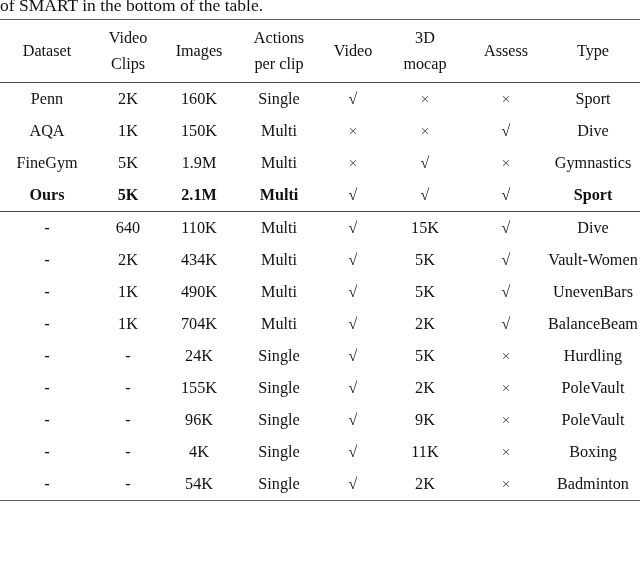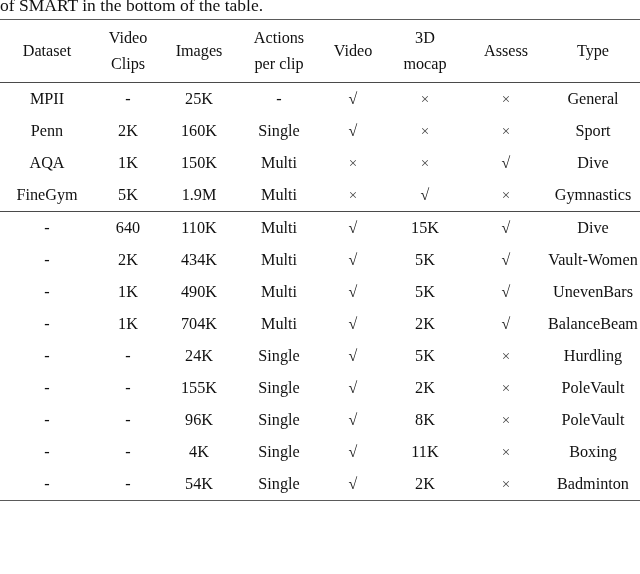--- a/index.html
+++ b/index.html
@@ -189,30 +189,20 @@
             <th>
               <span class="hdr-stack">
                 <span class="hdr-line">Type</span>
               </span>
             </th>
           </tr>
           <tr class="rule-mid">
             <td colspan="8"></td>
           </tr>
           <tr class="data-row">
-            <td><span>MPII</span></td>
-            <td><span class="dash">-</span></td>
-            <td><span>25K</span></td>
-            <td><span class="dash">-</span></td>
-            <td><span class="mark-check">√</span></td>
-            <td><span class="mark-cross">×</span></td>
-            <td><span class="mark-cross">×</span></td>
-            <td><span>General</span></td>
-          </tr>
-          <tr class="data-row">
             <td><span>Penn</span></td>
             <td><span>2K</span></td>
             <td><span>160K</span></td>
             <td><span>Single</span></td>
             <td><span class="mark-check">√</span></td>
             <td><span class="mark-cross">×</span></td>
             <td><span class="mark-cross">×</span></td>
             <td><span>Sport</span></td>
           </tr>
           <tr class="data-row">
@@ -228,20 +218,30 @@
           <tr class="data-row">
             <td><span>FineGym</span></td>
             <td><span>5K</span></td>
             <td><span>1.9M</span></td>
             <td><span>Multi</span></td>
             <td><span class="mark-cross">×</span></td>
             <td><span class="mark-check">√</span></td>
             <td><span class="mark-cross">×</span></td>
             <td><span>Gymnastics</span></td>
           </tr>
+          <tr class="data-row bold-row">
+            <td><span>Ours</span></td>
+            <td><span>5K</span></td>
+            <td><span>2.1M</span></td>
+            <td><span>Multi</span></td>
+            <td><span class="mark-check">√</span></td>
+            <td><span class="mark-check">√</span></td>
+            <td><span class="mark-check">√</span></td>
+            <td><span>Sport</span></td>
+          </tr>
           <tr class="rule-mid">
             <td colspan="8"></td>
           </tr>
           <tr class="data-row">
             <td><span class="dash">-</span></td>
             <td><span>640</span></td>
             <td><span>110K</span></td>
             <td><span>Multi</span></td>
             <td><span class="mark-check">√</span></td>
             <td><span>15K</span></td>
@@ -297,21 +297,21 @@
             <td><span>2K</span></td>
             <td><span class="mark-cross">×</span></td>
             <td><span>PoleVault</span></td>
           </tr>
           <tr class="data-row">
             <td><span class="dash">-</span></td>
             <td><span class="dash">-</span></td>
             <td><span>96K</span></td>
             <td><span>Single</span></td>
             <td><span class="mark-check">√</span></td>
-            <td><span>8K</span></td>
+            <td><span>9K</span></td>
             <td><span class="mark-cross">×</span></td>
             <td><span>PoleVault</span></td>
           </tr>
           <tr class="data-row">
             <td><span class="dash">-</span></td>
             <td><span class="dash">-</span></td>
             <td><span>4K</span></td>
             <td><span>Single</span></td>
             <td><span class="mark-check">√</span></td>
             <td><span>11K</span></td>

